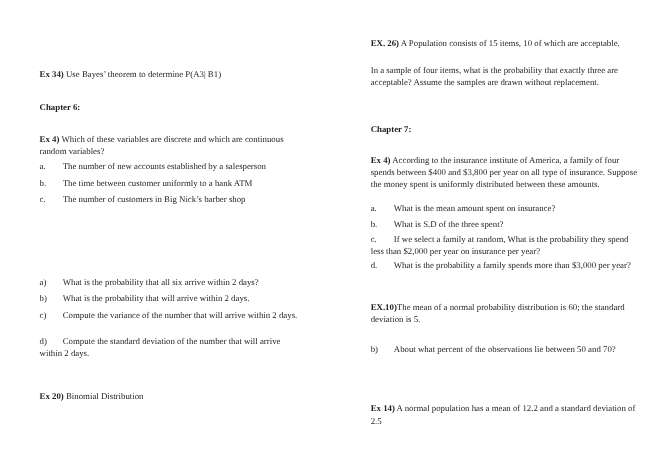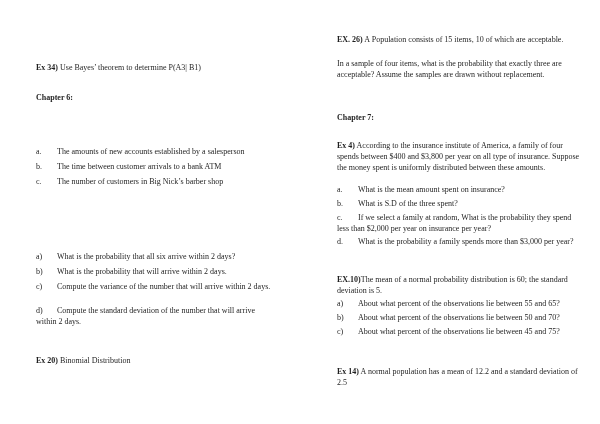--- a/index.html
+++ b/index.html
@@ -22,24 +22,25 @@
 <body>
 
 <div id="canvas">
 
   <div class="col" id="col-left">
 
     <p class="blk" style="top:62px"><b>Ex 34)</b><span> Use Bayes’ theorem to determine P(A3| B1)</span></p>
 
     <p class="blk bold" style="top:92px"><span>Chapter 6:</span></p>
 
+    <p class="blk" style="top:121px"><b>Ex 4)</b><span> Which of these variables are discrete and which are continuous random variables?</span></p>
 
-    <p class="blk" style="top:146px"><span class="li-letter">a.</span><span>The amounts of new accounts established by a salesperson</span></p>
+    <p class="blk" style="top:146px"><span class="li-letter">a.</span><span>The number of new accounts established by a salesperson</span></p>
 
-    <p class="blk" style="top:161px"><span class="li-letter">b.</span><span>The time between customer arrivals to a bank ATM</span></p>
+    <p class="blk" style="top:161px"><span class="li-letter">b.</span><span>The time between customer uniformly to a bank ATM</span></p>
 
     <p class="blk" style="top:176px"><span class="li-letter">c.</span><span>The number of customers in Big Nick’s barber shop</span></p>
 
 
 
     <p class="blk" style="top:251px"><span class="li-letter">a)</span><span>What is the probability that all six arrive within 2 days?</span></p>
 
     <p class="blk" style="top:266px"><span class="li-letter">b)</span><span>What is the probability that will arrive within 2 days.</span></p>
 
     <p class="blk" style="top:281px"><span class="li-letter">c)</span><span>Compute the variance of the number that will arrive within 2 days.</span></p>
@@ -63,22 +64,20 @@
     <p class="blk" style="top:184px"><span class="li-letter">a.</span><span>What is the mean amount spent on insurance?</span></p>
 
     <p class="blk" style="top:198px"><span class="li-letter">b.</span><span>What is S.D of the three spent?</span></p>
 
     <p class="blk" style="top:212px"><span class="li-letter">c.</span><span>If we select a family at random, What is the probability they spend less than $2,000 per year on insurance per year?</span></p>
 
     <p class="blk" style="top:236px"><span class="li-letter">d.</span><span>What is the probability a family spends more than $3,000 per year?</span></p>
 
     <p class="blk" style="top:274px"><b>EX.10)</b><span>The mean of a normal probability distribution is 60; the standard deviation is 5.</span></p>
 
-    <p class="blk" style="top:298px"><span class="li-letter">a)</span><span>About what percent of the observations lie between 55 and 65?</span></p>
 
     <p class="blk" style="top:312px"><span class="li-letter">b)</span><span>About what percent of the observations lie between 50 and 70?</span></p>
 
-    <p class="blk" style="top:326px"><span class="li-letter">c)</span><span>About what percent of the observations lie between 45 and 75?</span></p>
 
     <p class="blk" style="top:366px"><b>Ex 14)</b><span> A normal population has a mean of 12.2 and a standard deviation of 2.5</span></p>
 
   </div>
 </div>
 
 </body></html>

